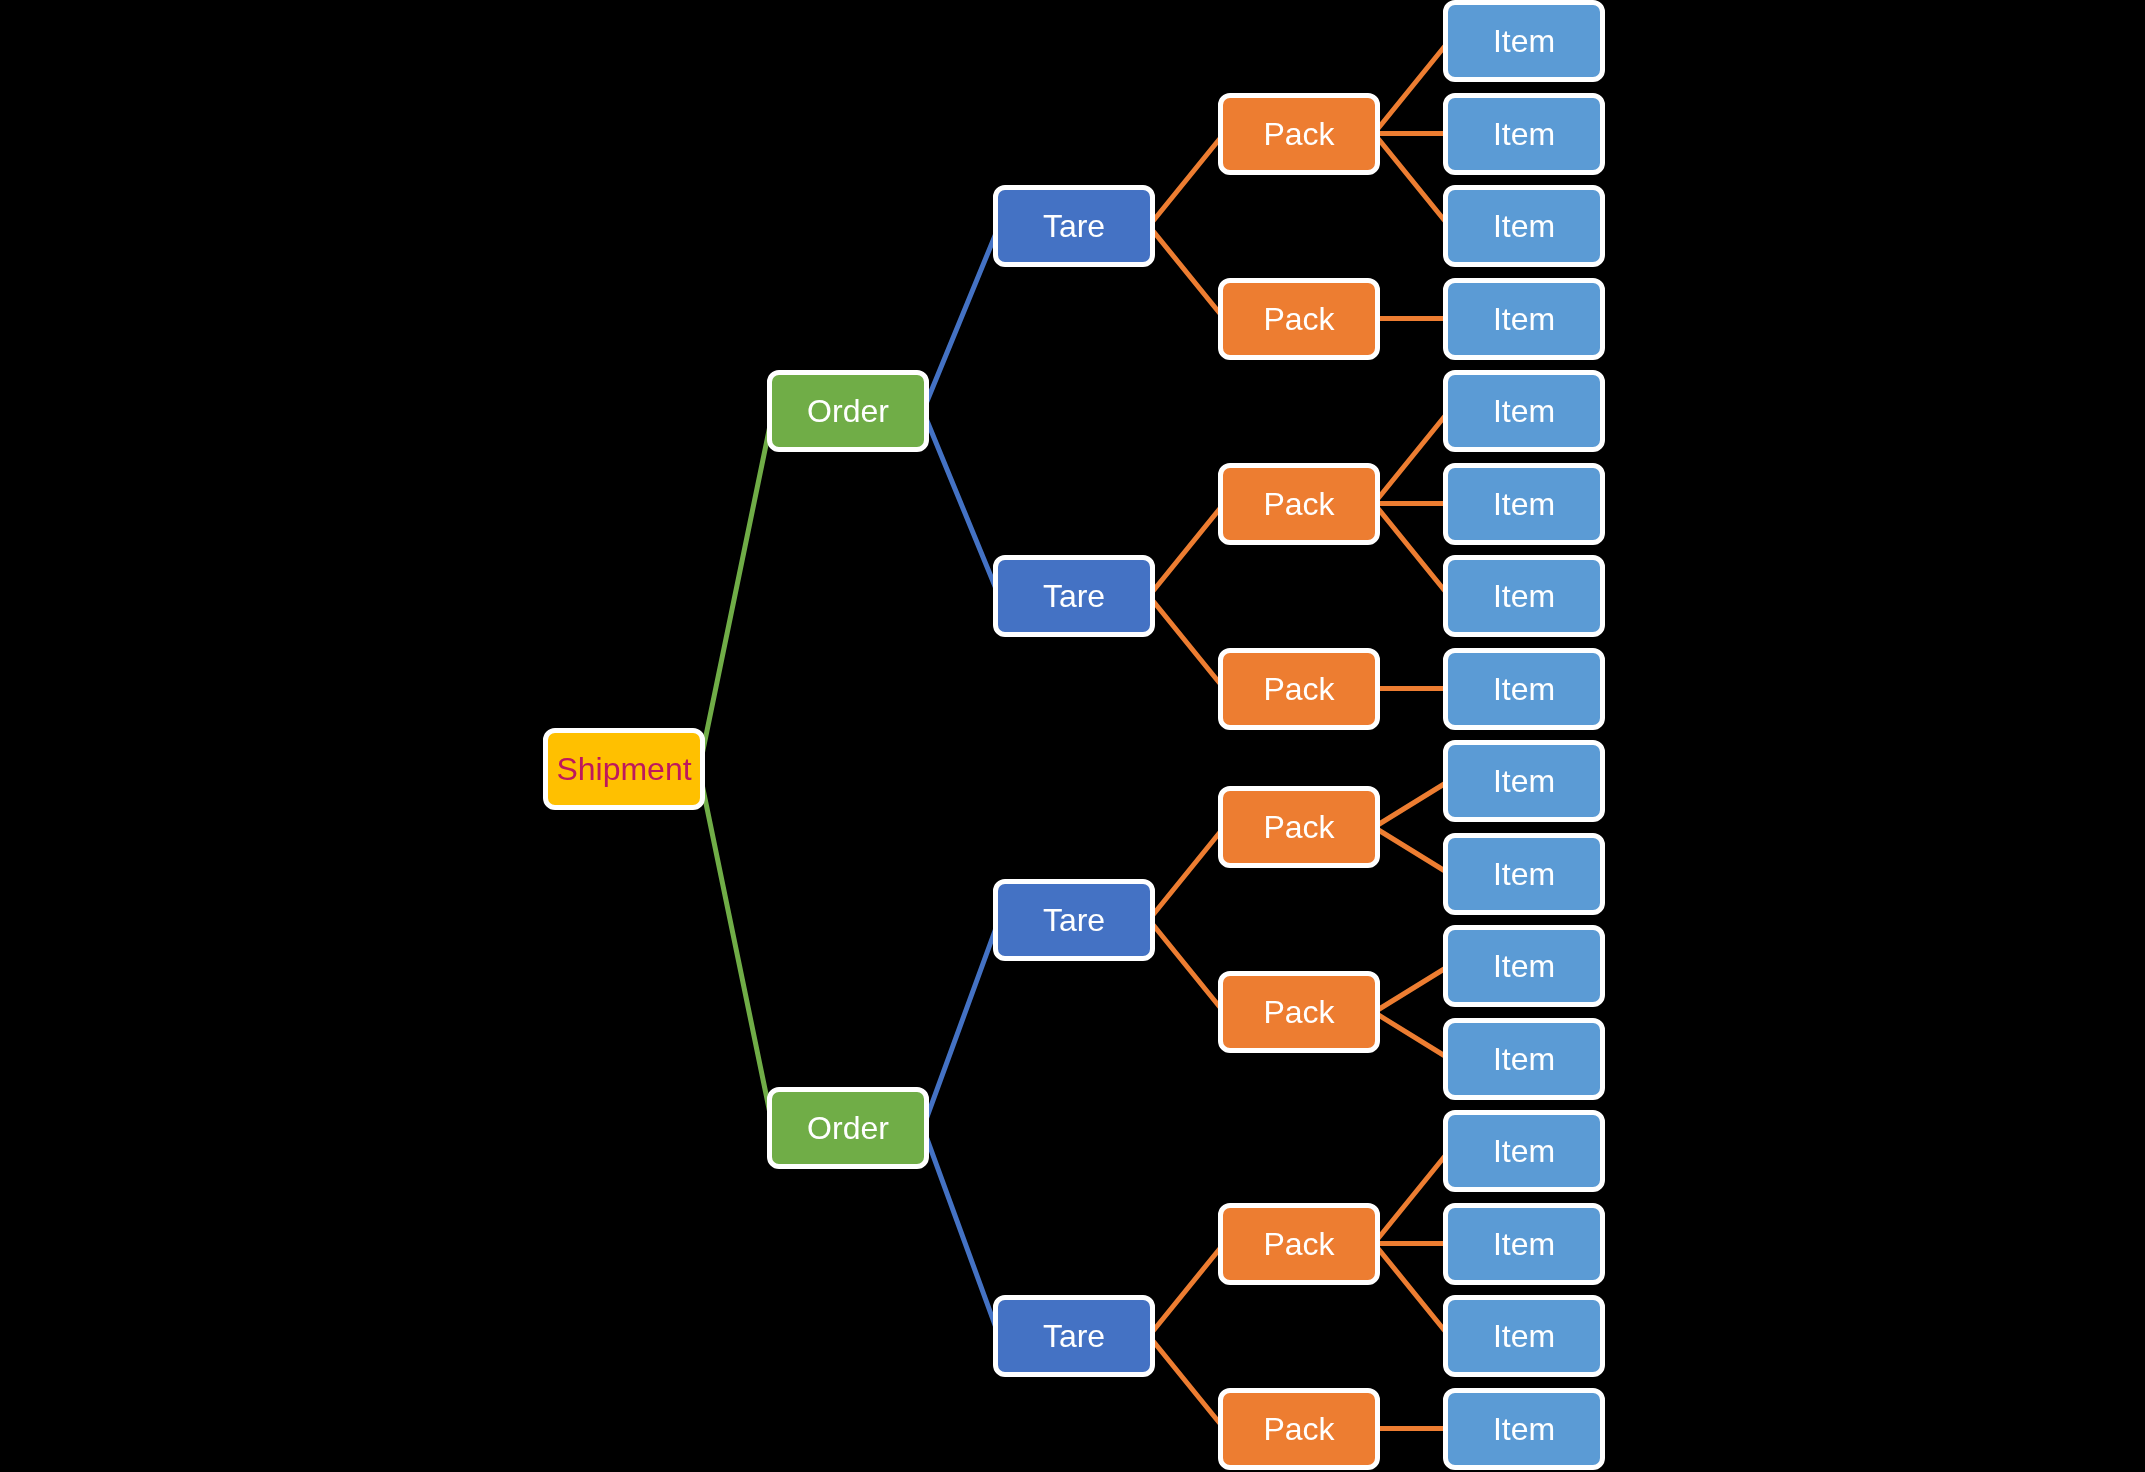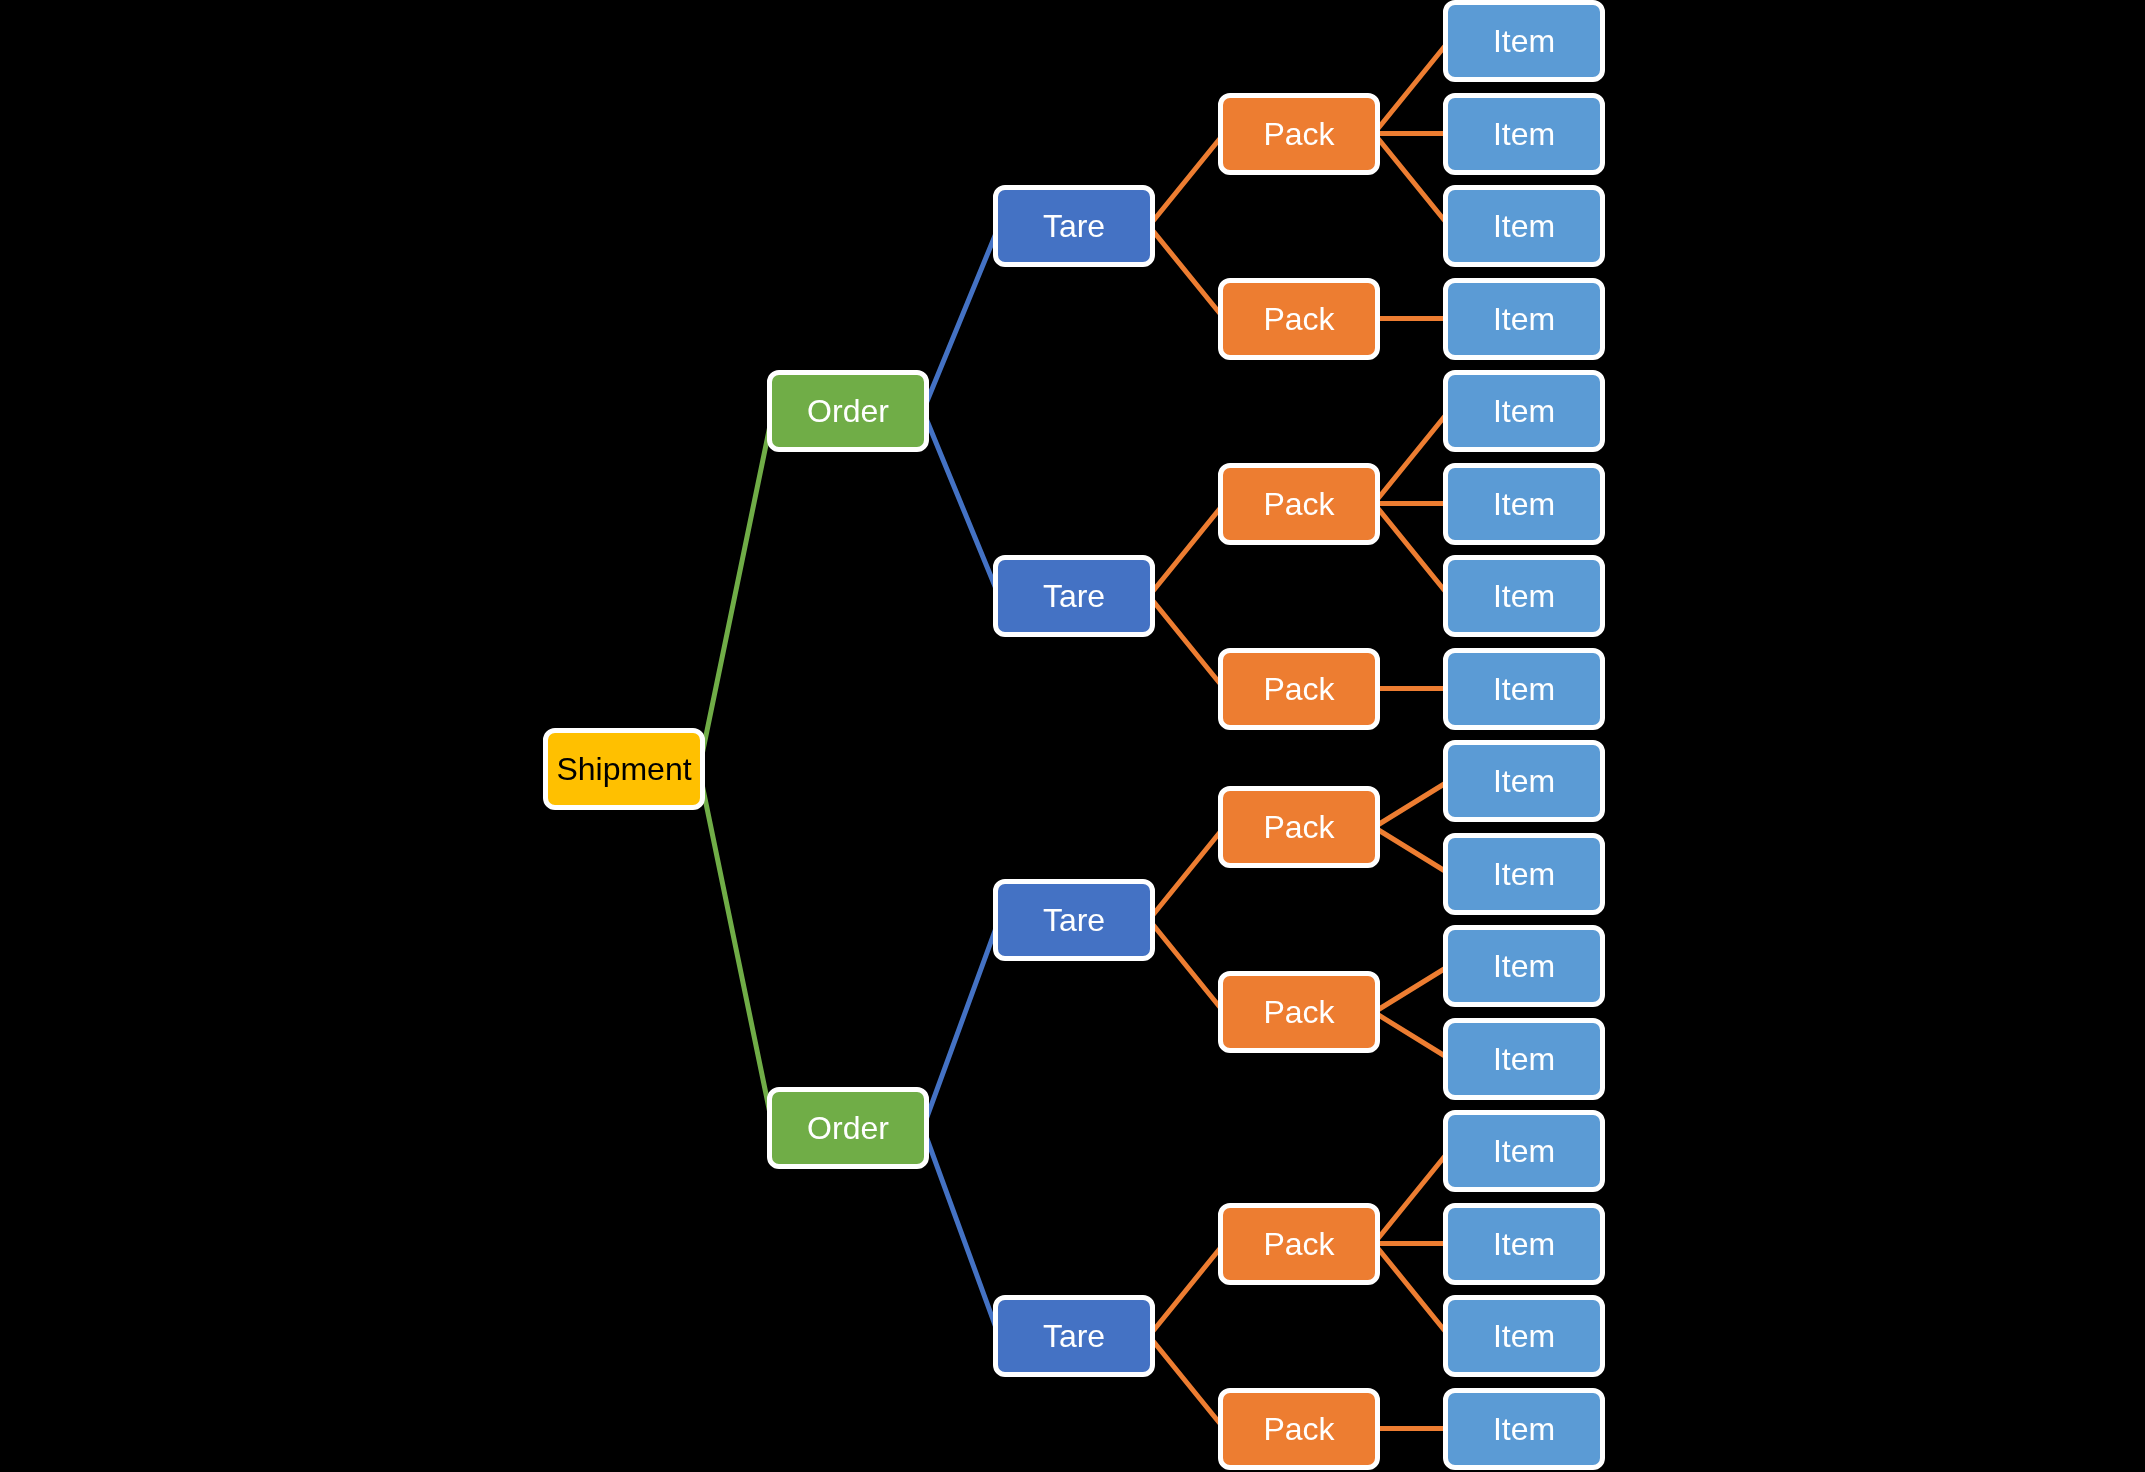--- a/index.html
+++ b/index.html
@@ -100,14 +100,14 @@
     <div class="node" style="left: 1218px; top: 971.25px; background: rgb(237, 125, 49); border-color: rgb(255, 255, 255); color: rgb(255, 255, 255);">Pack</div>
     <div class="node" style="left: 993px; top: 878.75px; background: rgb(68, 114, 196); border-color: rgb(255, 255, 255); color: rgb(255, 255, 255);">Tare</div>
     <div class="node" style="left: 1443px; top: 1110px; background: rgb(91, 155, 213); border-color: rgb(255, 255, 255); color: rgb(255, 255, 255);">Item</div>
     <div class="node" style="left: 1443px; top: 1202.5px; background: rgb(91, 155, 213); border-color: rgb(255, 255, 255); color: rgb(255, 255, 255);">Item</div>
     <div class="node" style="left: 1443px; top: 1295px; background: rgb(91, 155, 213); border-color: rgb(255, 255, 255); color: rgb(255, 255, 255);">Item</div>
     <div class="node" style="left: 1218px; top: 1202.5px; background: rgb(237, 125, 49); border-color: rgb(255, 255, 255); color: rgb(255, 255, 255);">Pack</div>
     <div class="node" style="left: 1443px; top: 1387.5px; background: rgb(91, 155, 213); border-color: rgb(255, 255, 255); color: rgb(255, 255, 255);">Item</div>
     <div class="node" style="left: 1218px; top: 1387.5px; background: rgb(237, 125, 49); border-color: rgb(255, 255, 255); color: rgb(255, 255, 255);">Pack</div>
     <div class="node" style="left: 993px; top: 1295px; background: rgb(68, 114, 196); border-color: rgb(255, 255, 255); color: rgb(255, 255, 255);">Tare</div>
     <div class="node" style="left: 767px; top: 1086.88px; background: rgb(112, 173, 71); border-color: rgb(255, 255, 255); color: rgb(255, 255, 255);">Order</div>
-    <div class="node" style="left: 543px; top: 728.438px; background: rgb(255, 192, 0); border-color: rgb(255, 255, 255); color: #000000;">Shipment</div>
+    <div class="node" style="left: 543px; top: 728.438px; background: rgb(255, 192, 0); border-color: rgb(255, 255, 255); color: #be185d;">Shipment</div>
   </div>
 
 </body></html>

